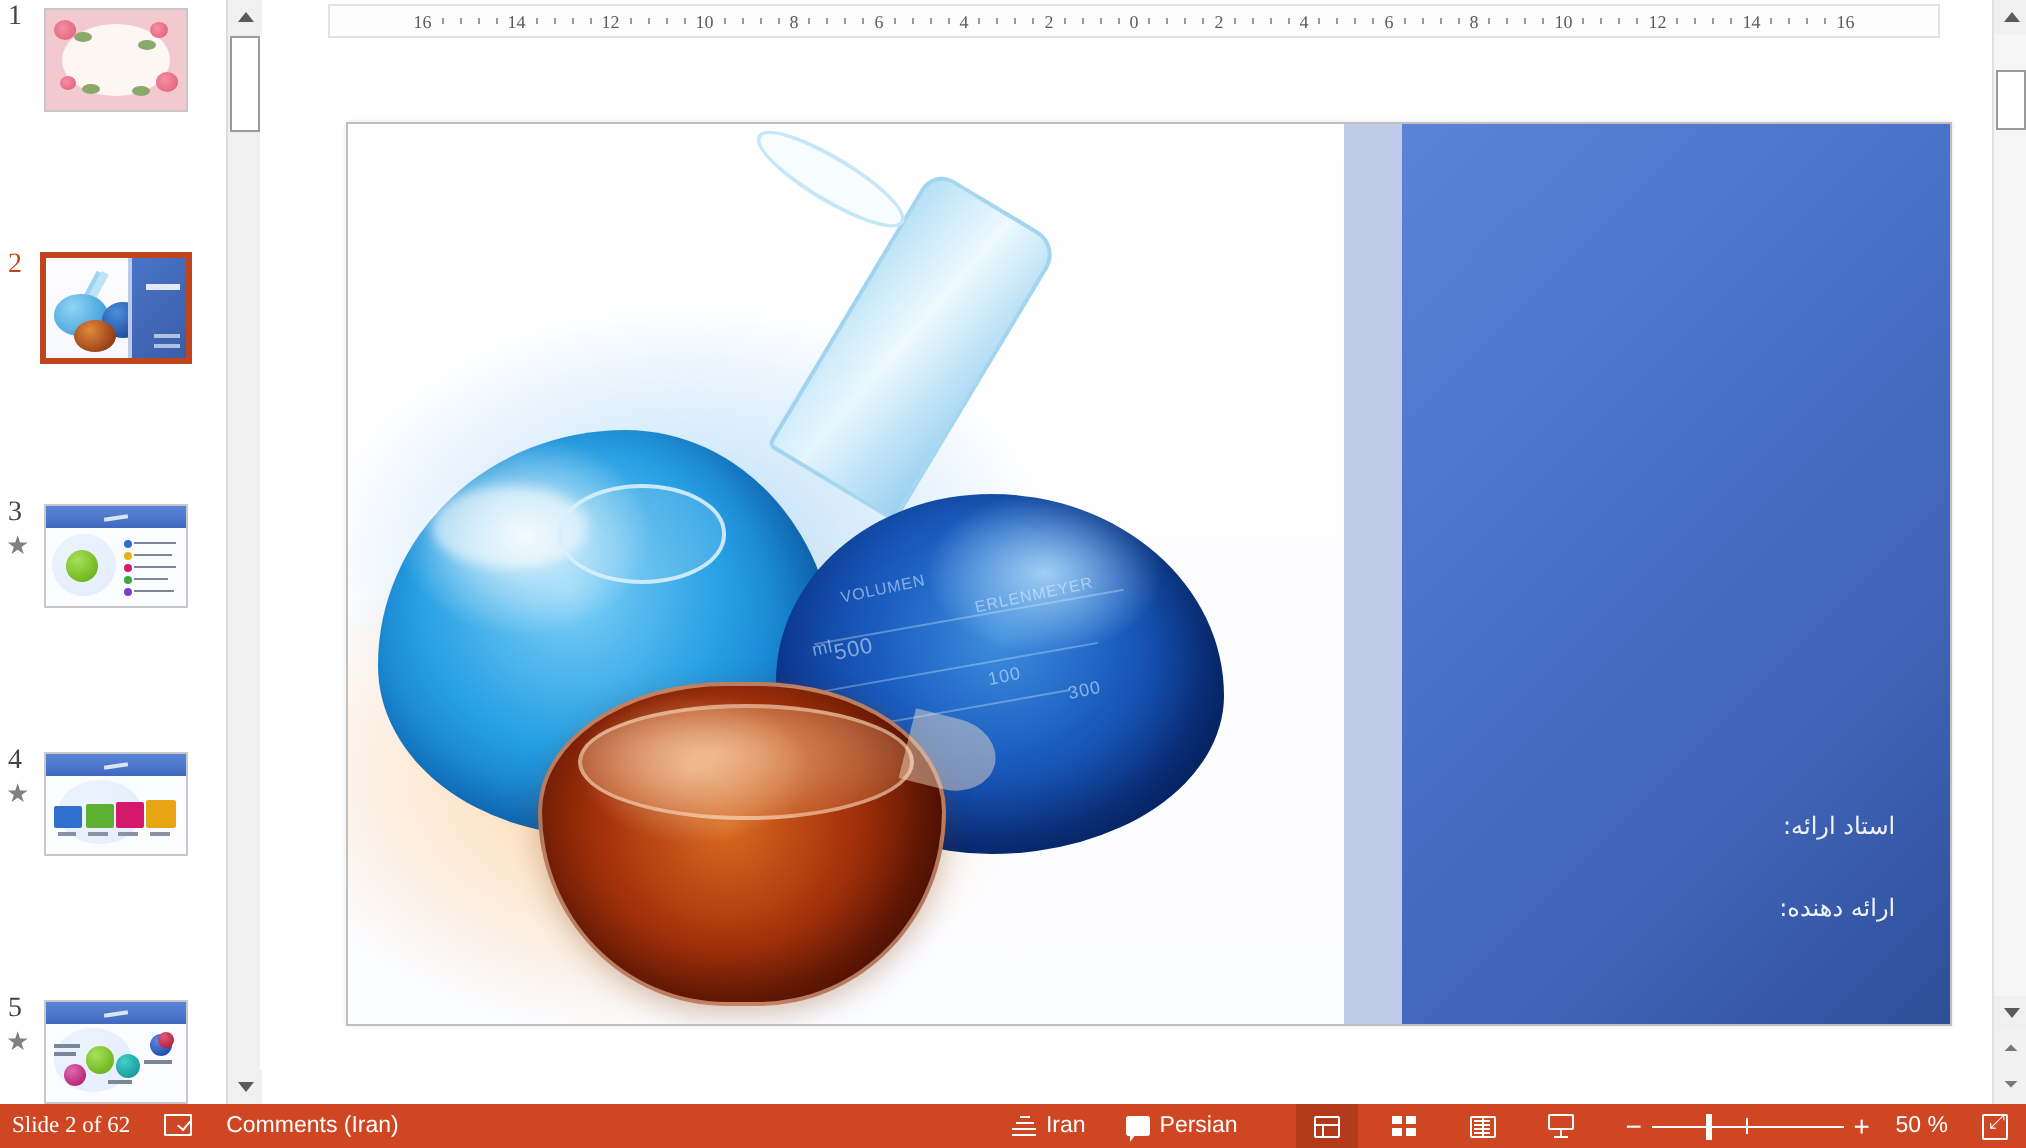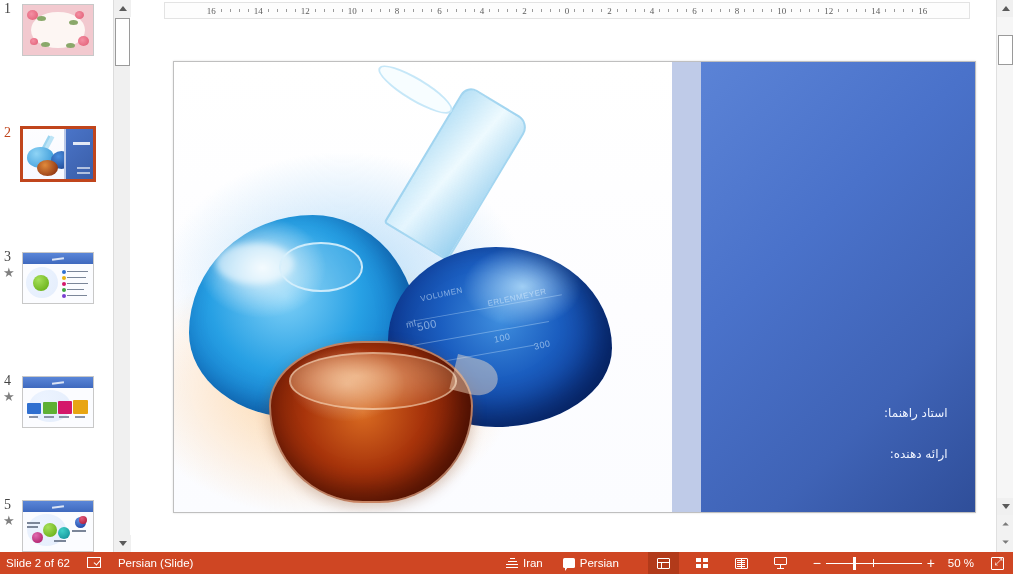--- a/index.html
+++ b/index.html
@@ -319,21 +319,21 @@
   }
 
   
   #status {
     position: absolute; left: 0; bottom: 0; width: 1013px; height: 22px;
     background: #cf4623; color: #ffffff;
     display: flex; align-items: center;
     font-size: 11.5px;
   }
   #status .sb-item { display: flex; align-items: center; height: 22px; padding: 0 7px; white-space: nowrap; }
-  .slide-count { padding-left: 6px !important; }
+  .slide-count { padding-left: 6px !important; font-family: Liberation Serif, serif; }
   .spacer { flex: 1 1 auto; }
 
   .ico-proof { width: 14px; height: 12px; position: relative; display:inline-block; }
   .ico-proof .bk {
     position: absolute; left: 0; top: 0; width: 7px; height: 11px;
     border: 1.3px solid #fff; border-right: none; border-radius: 1px 0 0 1px;
   }
   .ico-proof .bk2 {
     position: absolute; left: 7px; top: 0; width: 7px; height: 11px;
     border: 1.3px solid #fff; border-left: none; border-radius: 0 1px 1px 0;
@@ -724,21 +724,21 @@
           <span class="grad" style="left:47%;top:48%;font-size:9px">100</span>
           <span class="grad" style="left:65%;top:52%;font-size:9px">300</span>
         </div>
         <div class="g-beaker"></div>
         <div class="g-spout"></div>
       </div>
 
       <div id="slide-strip"></div>
 
       <div id="slide-panel">
-        <div id="slide-sub1">استاد راهنما:</div>
+        <div id="slide-sub1">استاد ارائه:</div>
         <div id="slide-sub2">ارائه دهنده:</div>
       </div>
 
     </div>
   </div>
 
   <div id="v-scroll">
     <div class="sb-btn" style="top:0">
       <div class="tri tri-up"></div>
     </div>
@@ -764,21 +764,21 @@
 
     <div class="sb-item btn" style="padding:0 10px">
       <span class="ico-proof">
         <span class="bk"></span>
           <span class="bk2"></span>
           <span class="ck"></span>
       </span>
     </div>
 
     <div class="sb-item btn">
-      <span>Persian (Slide)</span>
+      <span>Comments (Iran)</span>
     </div>
 
     <div class="spacer"></div>
 
     <div class="sb-item btn">
       <span class="ico-notes">
           <i></i>
           <i></i>
           <i></i>
           <i></i>

